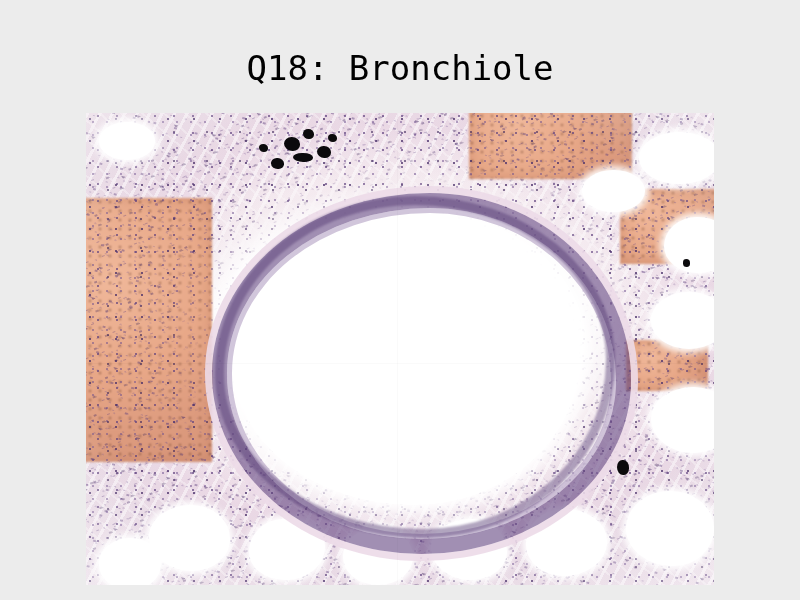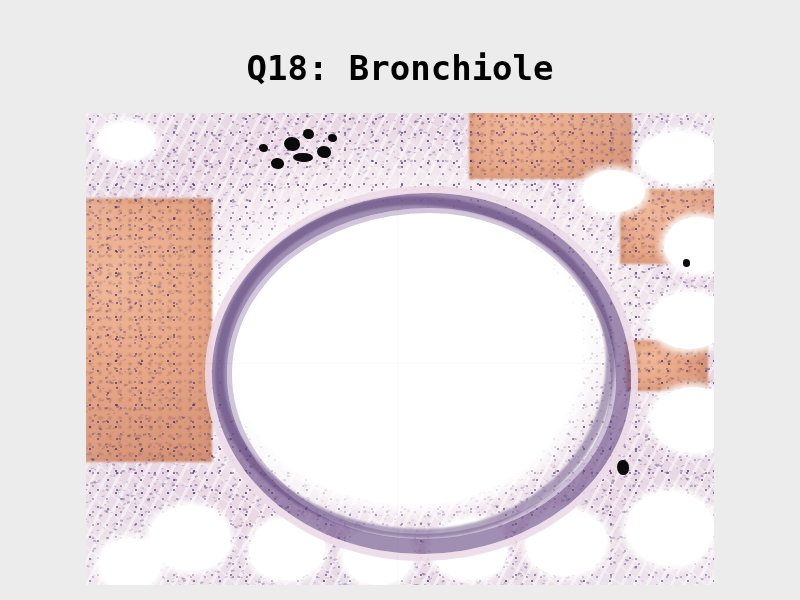--- a/index.html
+++ b/index.html
@@ -11,21 +11,20 @@
   .slide{position:relative;width:800px;height:600px;background:#ececec;}
 
   .slide-title{
     position:absolute;left:0;top:47px;width:800px;
     text-align:center;
     font-family:"DejaVu Sans Mono","Liberation Mono",monospace;
     font-size:34px;line-height:42px;
     letter-spacing:0px;
     color:#000000;
     white-space:pre;
-    font-weight:bold;
   }
 
   .figure{
     position:absolute;left:86px;top:113px;
     width:628px;height:472px;
     overflow:hidden;
     background:#fdfbfc;
   }
 
   

